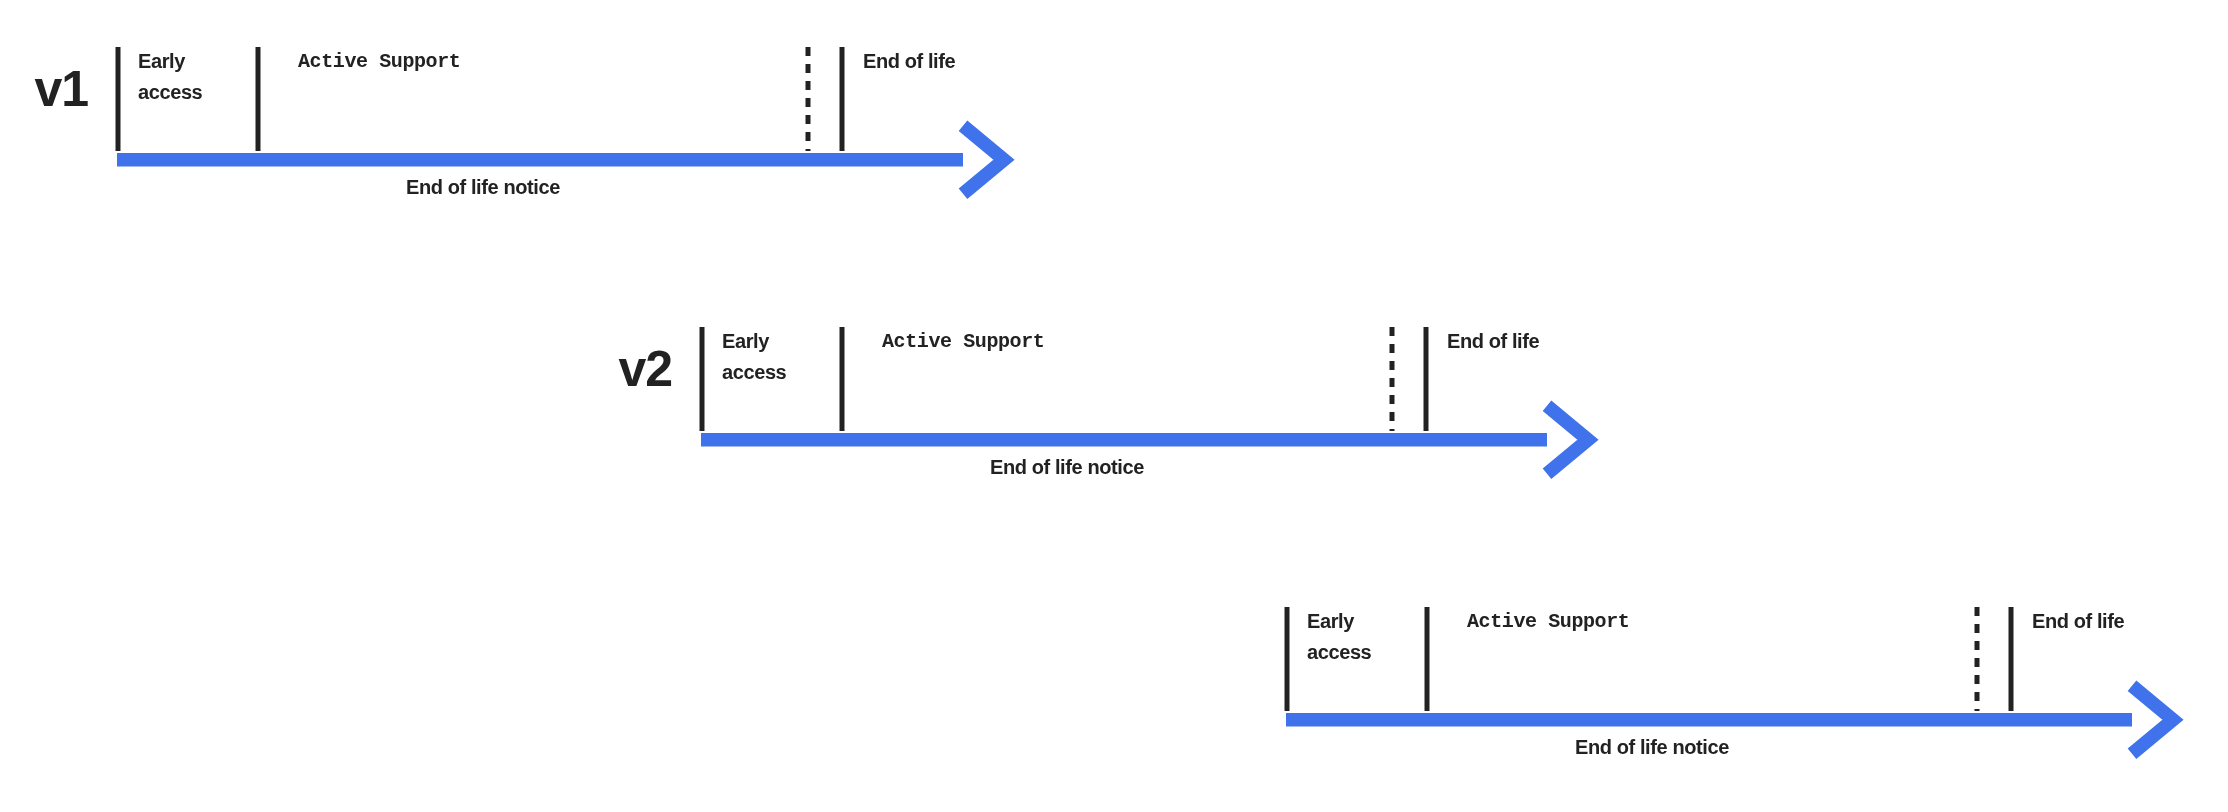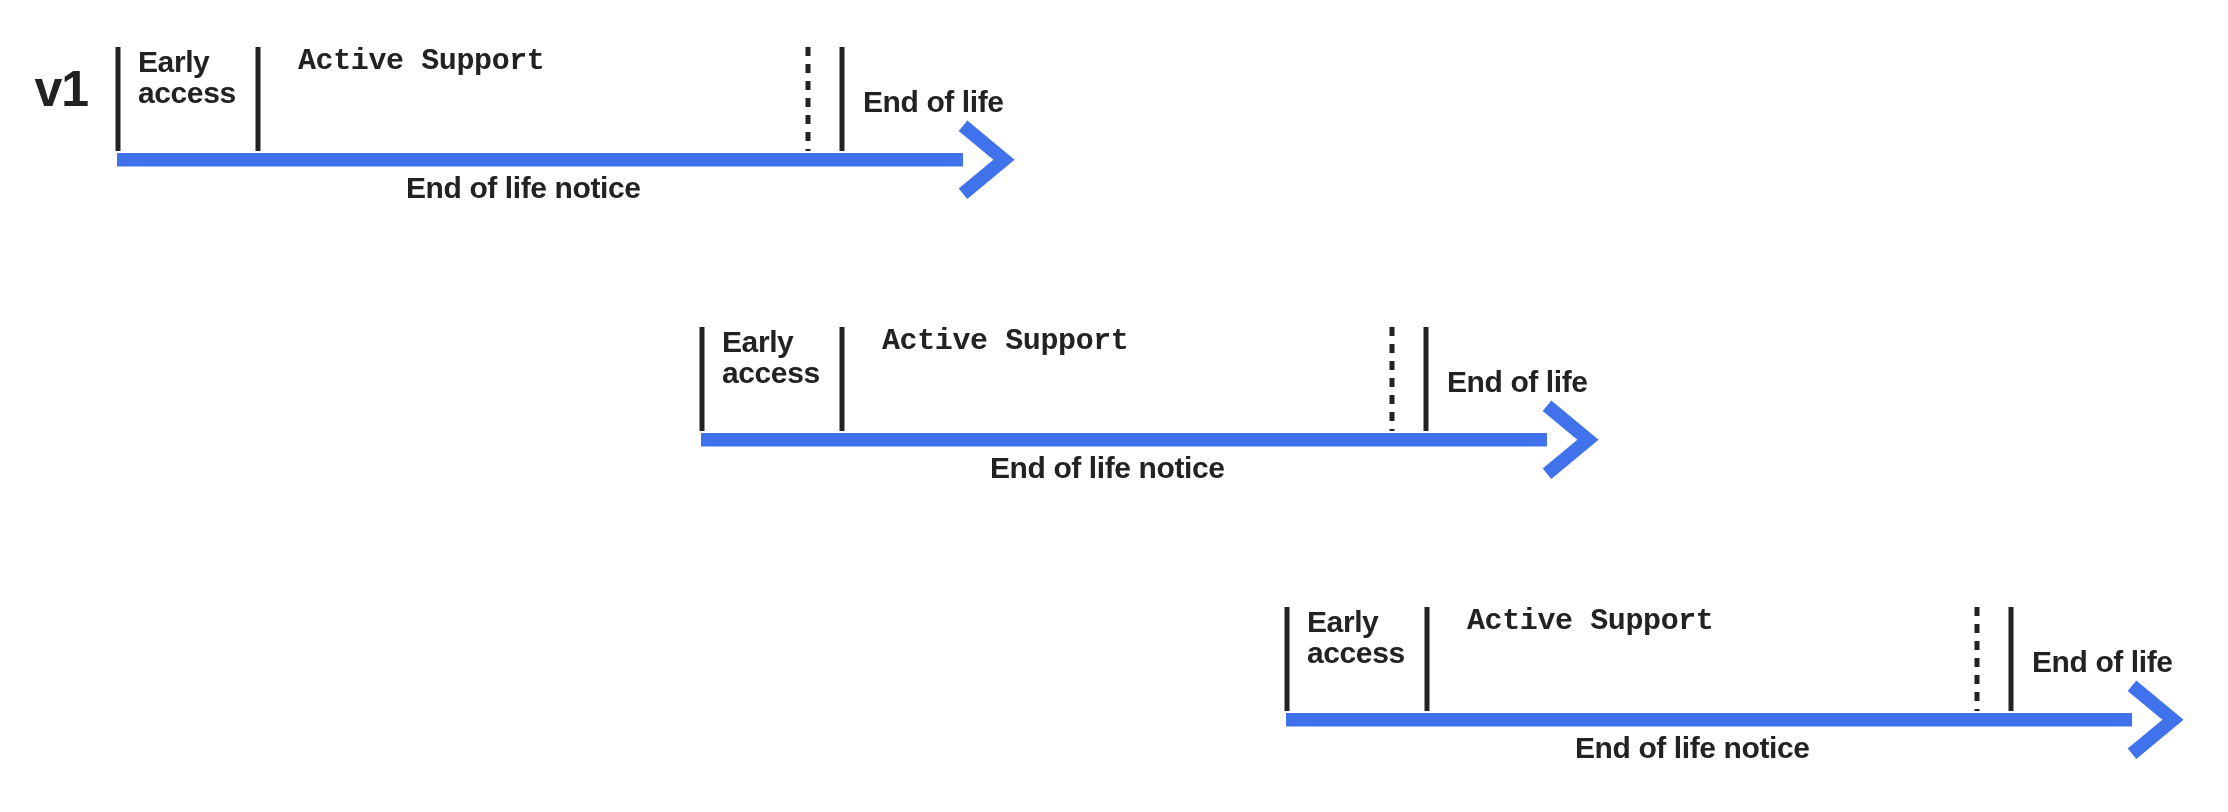--- a/index.html
+++ b/index.html
@@ -65,39 +65,38 @@
   .arrow-head {
     stroke: var(--arrow_blue, #3F72EB);
     stroke-width: 13.5;
     fill: none;
     stroke-linecap: butt;
     stroke-linejoin: miter;
     stroke-miterlimit: 4;
   }
   .lbl {
     position: absolute;
-    font-size: 30px;
+    font-size: 20px;
     line-height: 31px;
     letter-spacing: -0.4px;
     white-space: nowrap;
   }
   .lbl.early {
     left: 220px;
     top: 9px;
     white-space: pre-line;
   }
   .lbl.active {
     left: 380px;
     top: 9px;
     font-family: Liberation Mono, monospace;
   }
   .lbl.eol {
     left: 945px;
     top: 9px;
-    margin-top: 40px;
   }
   .lbl.notice {
     left: 488px;
     top: 135px;
     width: 400px;
   }
   .row-v1 { left: -82px;  top: 37px;  }
   .row-v2 { left: 502px;  top: 317px; }
   .row-v3 { left: 1087px; top: 597px; }
 </style>
@@ -117,20 +116,21 @@
       <polyline class="arrow-head" points="855,88.75 896,122.75 855,156.75"></polyline>
     </svg>
     <div class="lbl early">Early
 access</div>
     <div class="lbl active">Active Support</div>
     <div class="lbl eol">End of life</div>
     <div class="lbl notice">End of life notice</div>
   </div>
 
   <div class="row row-v2">
+    <div class="version">v2</div>
     <svg class="tl-svg" viewBox="0 0 910 175">
       <line class="tick" x1="10" y1="10" x2="10" y2="114"></line>
       <line class="tick" x1="150" y1="10" x2="150" y2="114"></line>
       <line class="tick-dashed" x1="700" y1="10" x2="700" y2="114"></line>
       <line class="tick" x1="734" y1="10" x2="734" y2="114"></line>
       <line class="arrow-line" x1="9" y1="122.75" x2="855" y2="122.75"></line>
       <polyline class="arrow-head" points="855,88.75 896,122.75 855,156.75"></polyline>
     </svg>
     <div class="lbl early">Early
 access</div>

